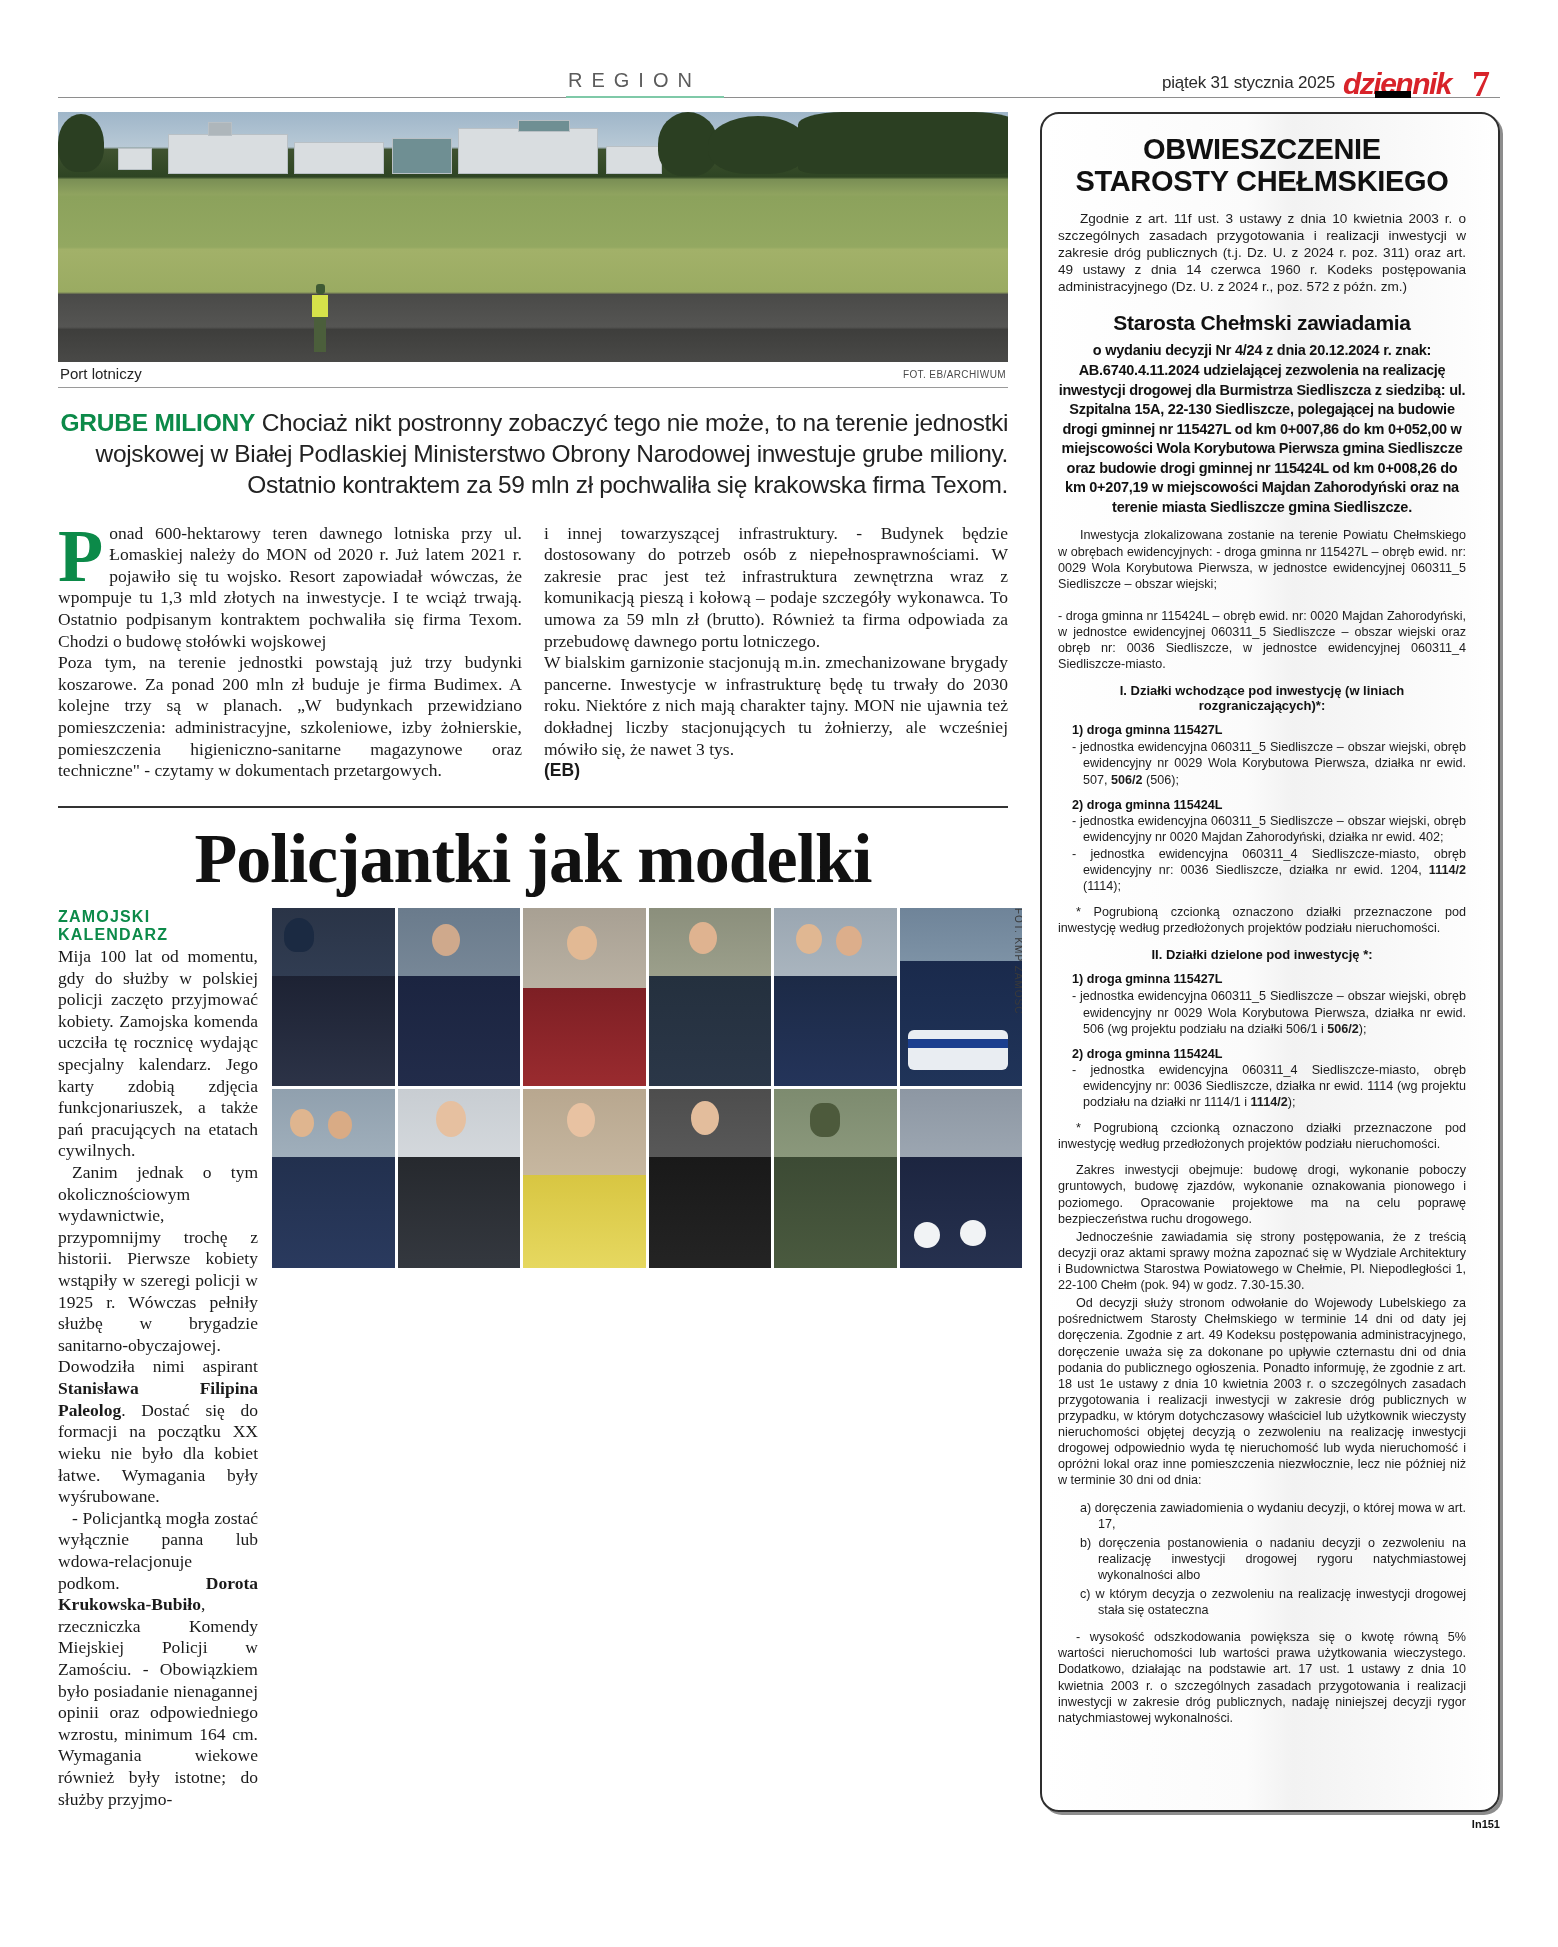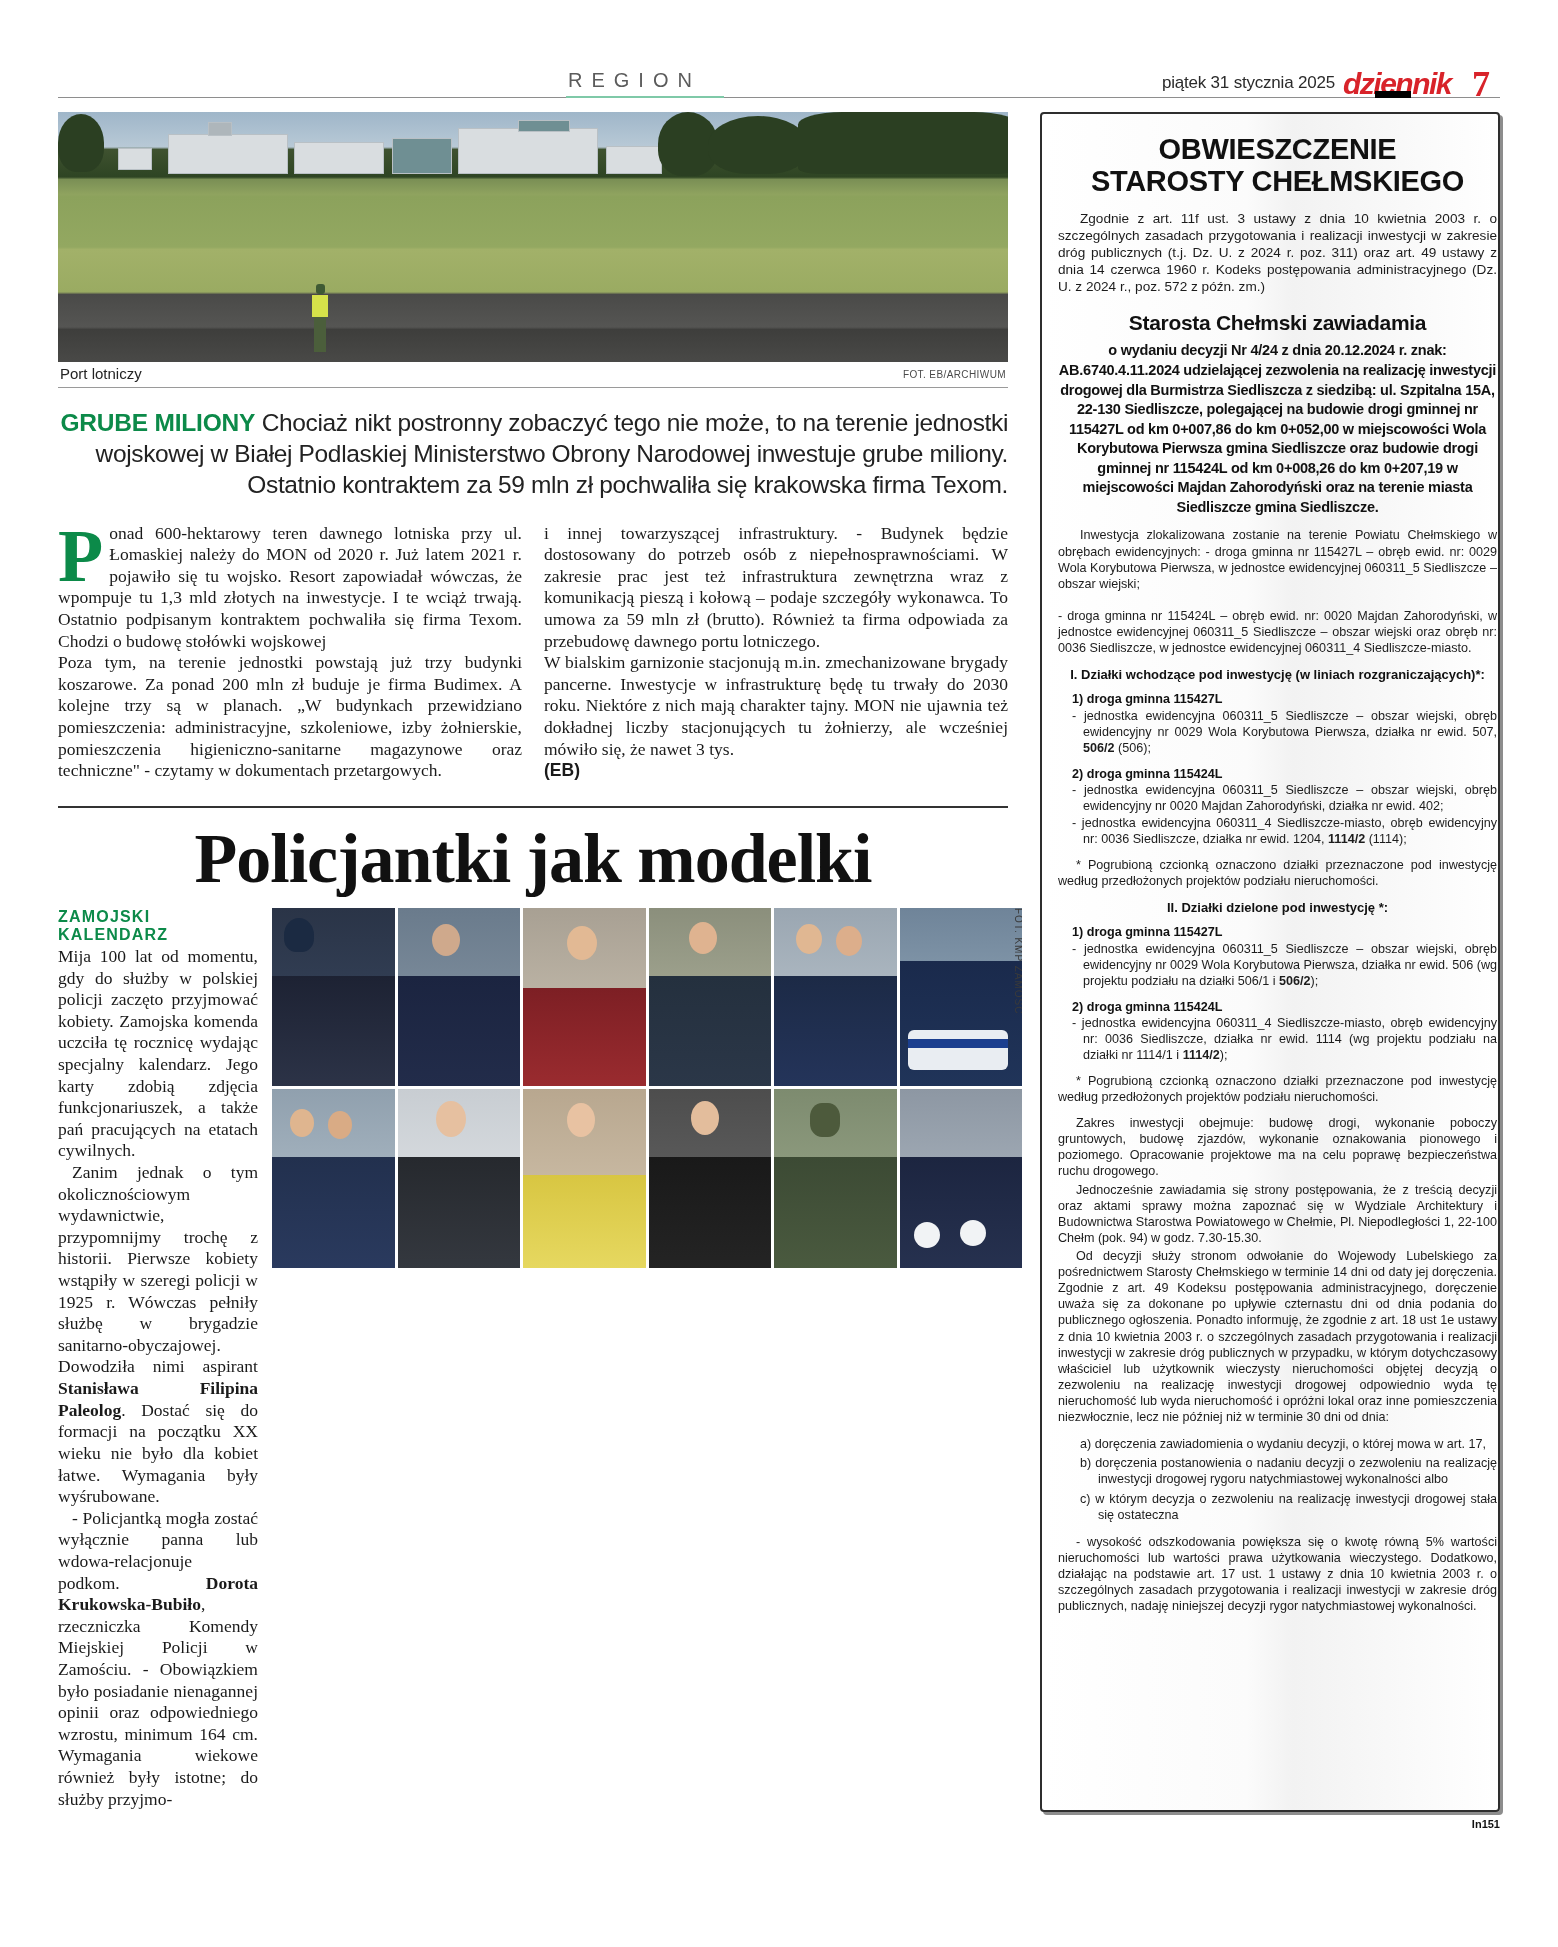--- a/index.html
+++ b/index.html
@@ -189,24 +189,24 @@
   .credit-vert {
     position:absolute; right:-2px; top:0;
     writing-mode:vertical-rl;
     font-family:"Liberation Sans", sans-serif; font-size:10px;
     color:#3a3a3a; letter-spacing:1px;
   }
 
   
   .ad {
     position:absolute; left:1040px; top:112px; width:460px; height:1700px;
-    border:2px solid #2e2e2e; border-radius:4px;
+    border:2px solid #2e2e2e; border-radius:19px;
     background:linear-gradient(to right,#ffffff 0%,#fbfbfb 45%,#f2f2f2 55%,#ffffff 100%);
     box-shadow:3px 3px 0 #8d8d8d;
-    padding:16px 1px 12px 16px;
+    padding:16px 32px 12px 16px;
     overflow:hidden;
   }
   .ad h1 {
     margin:4px 0 0 0;
     font-family:"Liberation Sans", sans-serif;
     font-size:29px; font-weight:bold; line-height:1.1;
     text-align:center; letter-spacing:-0.3px; color:#111;
   }
   .ad .intro {
     margin-top:12px;

